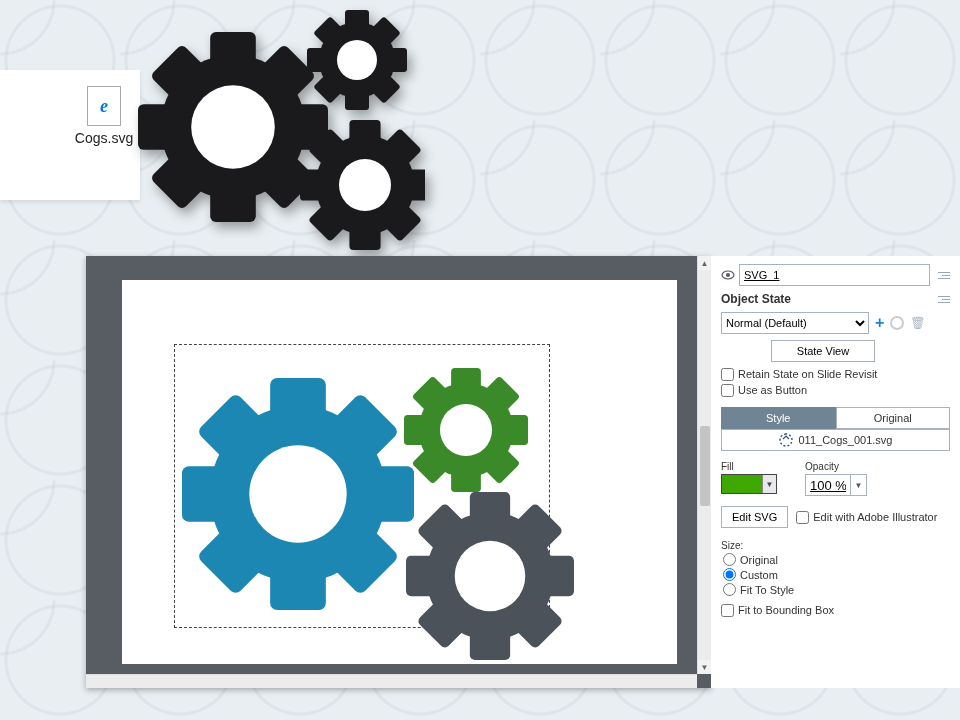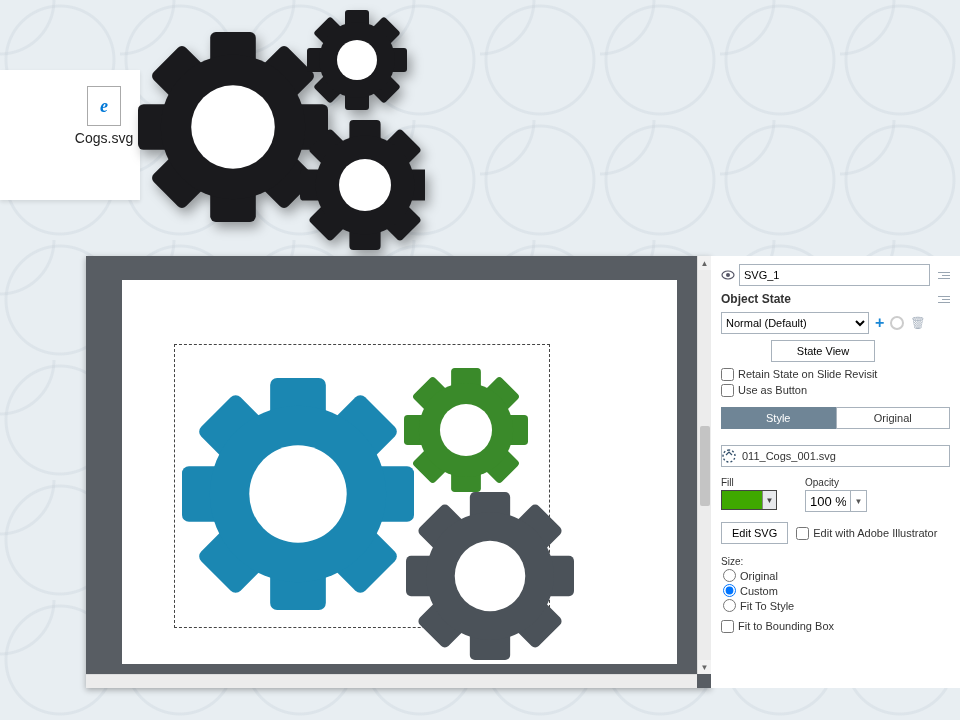--- a/index.html
+++ b/index.html
@@ -154,20 +154,21 @@
     display: inline-flex;
     align-items: center;
     justify-content: center;
   }
   input[type=text] {
     border: 1px solid #a8b2bc;
     height: 20px;
     padding: 10px 4px;
     font-size: 11px;
     font-family: inherit;
+    text-decoration: underline;
   }
   .name-input { flex: 1; }
   .menu-dots {
     width: 14px; height: 14px; margin-left: 6px;
     font-size: 10px; color: #7a8896;
     display:flex; flex-direction:column; align-items:flex-end; justify-content:center; line-height:3px;
   }
   .menu-dots span{ display:block; width:12px; border-top:1px solid #9aa6b2; margin:1px 0; }
   .menu-dots span.short{ width:8px; }
   .section-title { font-weight: bold; font-size: 12px; margin: 6px 0; display:flex; justify-content:space-between; align-items:center; }
@@ -190,29 +191,29 @@
     padding:2px 10px;
     font-size:11px;
     height:22px;
     line-height:16px;
     cursor:pointer;
     font-family:inherit;
   }
   .stateview { width:104px; margin-left:50px; text-align:center; }
   .chk-row { display:flex; align-items:flex-start; gap:4px; margin:3px 0; }
   .chk-row input { margin:0; }
-  .tabs { display:flex; margin:10px 0 16px; }
+  .tabs { display:flex; margin:10px 0 0; }
   .tab {
     flex:1; text-align:center; height:22px; line-height:20px;
     border:1px solid #a8b2bc; font-size:11px; cursor:pointer;
   }
   .tab.active { background:#6f8596; color:#fff; border-color:#6f8596; }
   .filebox {
     border:1px solid #a8b2bc; height:22px;
-    display:flex; align-items:center; 
+    display:flex; align-items:center; justify-content:center;
     gap:6px; margin-bottom:10px; cursor:pointer;
   }
   .filebox .svgico { width:14px; height:14px; }
   .fill-op { display:flex; gap:28px; align-items:flex-start; margin-bottom:10px; }
   .label { font-size:10px; margin-bottom:2px; }
   .swatch {
     width:56px; height:20px; border:1px solid #444;
     display:flex; align-items:stretch;
   }
   .swatch .color { flex:1; }

